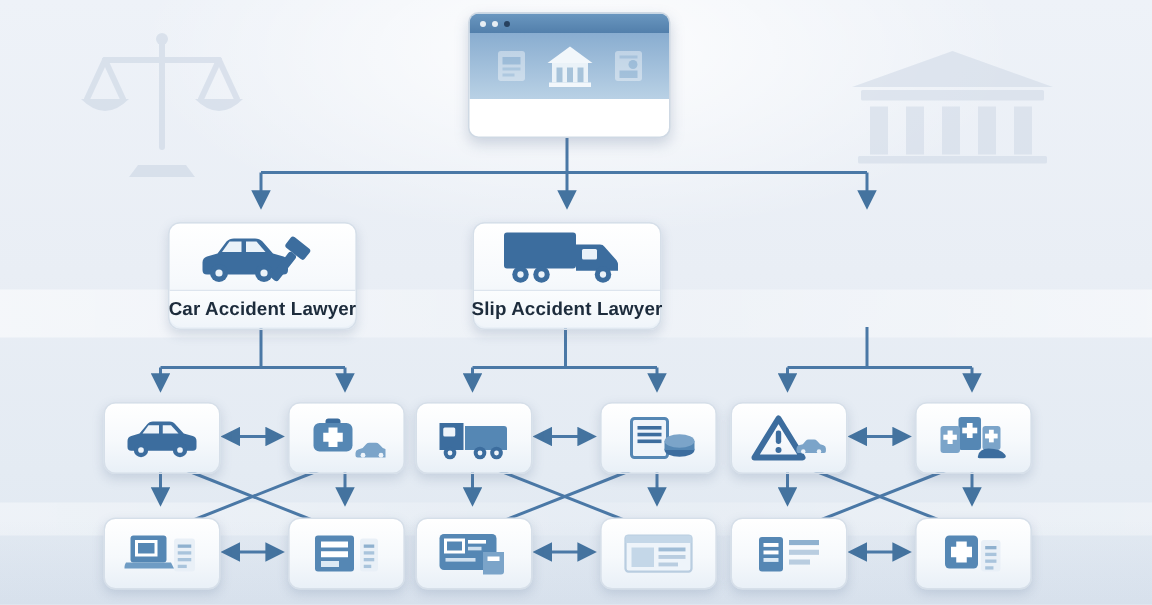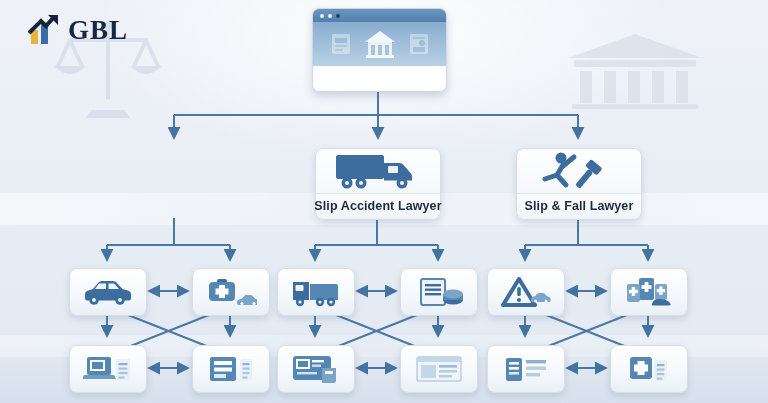--- a/index.html
+++ b/index.html
@@ -82,29 +82,20 @@
       <rect x="14" y="32" width="122" height="7" rx="1"></rect>
       <rect x="20" y="43" width="12" height="32"></rect>
         <rect x="44" y="43" width="12" height="32"></rect>
       <rect x="68" y="43" width="12" height="32"></rect>
         <rect x="92" y="43" width="12" height="32"></rect>
       <rect x="116" y="43" width="12" height="32"></rect>
       <rect x="12" y="76" width="126" height="5" rx="1"></rect>
     </g>
   </svg>
 
-  <div class="logo">
-    <svg width="34" height="34" viewBox="0 0 34 34">
-      <rect x="5" y="17" width="7" height="14" fill="#e9b63b"></rect>
-      <rect x="15" y="11" width="7" height="20" fill="#3a6ca5"></rect>
-      <path d="M3 20 L15 8 L20 13 L28 4" stroke="#15223b" stroke-width="4" fill="none"></path>
-      <polygon points="22,2 32,2 32,12" fill="#15223b"></polygon>
-    </svg>
-    <span class="name">GBL</span>
-  </div>
 
   <svg class="connectors" width="768" height="403" viewBox="0 0 768 403">
     <defs>
       <marker id="arr" viewBox="0 0 10 10" refX="7" refY="5" markerWidth="6.5" markerHeight="6.5" orient="auto-start-reverse">
         <path d="M0 0 L10 5 L0 10 z" fill="#44739f"></path>
       </marker>
     </defs>
     <g stroke="#4a78a6" stroke-width="2" fill="none">
 
       <path d="M378 90 V136" marker-end="url(#arr)"></path>
@@ -170,58 +161,60 @@
       </svg>
       <svg width="26" height="26" viewBox="0 0 26 26" opacity="0.4">
           <rect x="4" y="3" width="18" height="20" rx="2" fill="#fff"></rect>
           <rect x="7" y="6" width="12" height="2" fill="#b9d0e3"></rect>
           <circle cx="16" cy="12" r="3" fill="#9cbcd8"></circle>
           <rect x="7" y="16" width="12" height="5" fill="#9cbcd8"></rect>
         </svg>
     </div>
   </div>
 
+  <div class="node cat" style="left:112px;">
+    <div class="icon-area">
+      <svg width="92" height="40" viewBox="0 0 92 40">
+        <g fill="#3c6d9e">
+          <path d="M6 24 q0-3 3-4 l7-2 6-8 q2-2 5-2 h14 q3 0 5 2 l7 8 7 2 q3 1 3 4 v5 q0 3-3 3 h-51 q-3 0-3-3 z"></path>
+          <path d="M24 10 h8 v7 h-13 z" fill="#eaf2f9"></path>
+          <path d="M35 10 h7 l6 7 h-13 z" fill="#eaf2f9"></path>
+          <circle cx="17" cy="31" r="6"></circle>
+            <circle cx="17" cy="31" r="2.4" fill="#eaf2f9"></circle>
+          <circle cx="47" cy="31" r="6"></circle>
+            <circle cx="47" cy="31" r="2.4" fill="#eaf2f9"></circle>
+          <g transform="translate(66,6) rotate(38)">
+            <rect x="0" y="0" width="16" height="9" rx="2"></rect>
+            <rect x="5" y="9" width="6" height="22" rx="2"></rect>
+          </g>
+        </g>
+      </svg>
+    </div>
+    <div class="label-strip">Car Accident Lawyer</div>
+  </div>
 
   <div class="node cat" style="left:315px;">
     <div class="icon-area">
       <svg width="96" height="40" viewBox="0 0 96 40">
         <g fill="#3c6d9e">
           <rect x="6" y="4" width="48" height="24" rx="2"></rect>
           <path d="M54 12 h16 q2 0 3 1.5 l8 9 q1 1.5 1 3 v4 h-28 z"></path>
           <rect x="58" y="15" width="10" height="7" rx="1" fill="#eaf2f9"></rect>
           <circle cx="17" cy="32" r="5.5"></circle>
             <circle cx="17" cy="32" r="2.1" fill="#eaf2f9"></circle>
           <circle cx="31" cy="32" r="5.5"></circle>
             <circle cx="31" cy="32" r="2.1" fill="#eaf2f9"></circle>
           <circle cx="72" cy="32" r="5.5"></circle>
             <circle cx="72" cy="32" r="2.1" fill="#eaf2f9"></circle>
         </g>
       </svg>
     </div>
     <div class="label-strip">Slip Accident Lawyer</div>
   </div>
 
-  <div class="node cat" style="left:516px;">
-    <div class="icon-area">
-      <svg width="92" height="40" viewBox="0 0 92 40">
-        <g stroke="#3c6d9e" stroke-width="5" fill="none" stroke-linecap="round">
-          <path d="M30 14 L24 24"></path>
-          <path d="M24 24 L12 28"></path>
-          <path d="M24 24 L33 34"></path>
-          <path d="M30 15 L41 6"></path>
-        </g>
-        <circle cx="28" cy="7" r="5.5" fill="#3c6d9e"></circle>
-        <g transform="translate(58,8) rotate(40)" fill="#3c6d9e">
-          <rect x="0" y="0" width="15" height="9" rx="2"></rect>
-          <rect x="4.5" y="9" width="6" height="21" rx="2"></rect>
-        </g>
-      </svg>
-    </div>
-    <div class="label-strip">Slip &amp; Fall Lawyer</div>
-  </div>
 
   <div class="node child row1" style="left:69px;">
     <svg width="52" height="30" viewBox="0 0 52 30">
       <g fill="#3c6d9e">
         <path d="M3 17 q0-2.5 2.5-3.3 l5.5-1.7 5-6 q1.5-2 4-2 h11 q2.5 0 4 2 l5.5 6 6 1.7 q2.5.8 2.5 3.3 v4 q0 2.5-2.5 2.5 h-41 q-2.5 0-2.5-2.5 z"></path>
         <path d="M17 6.5 h7 v5.5 h-11 z" fill="#eef4fa"></path>
         <path d="M26.5 6.5 h5.5 l5 5.5 h-10.5 z" fill="#eef4fa"></path>
         <circle cx="12" cy="23" r="4.8"></circle>
           <circle cx="12" cy="23" r="1.9" fill="#eef4fa"></circle>
         <circle cx="38" cy="23" r="4.8"></circle>

